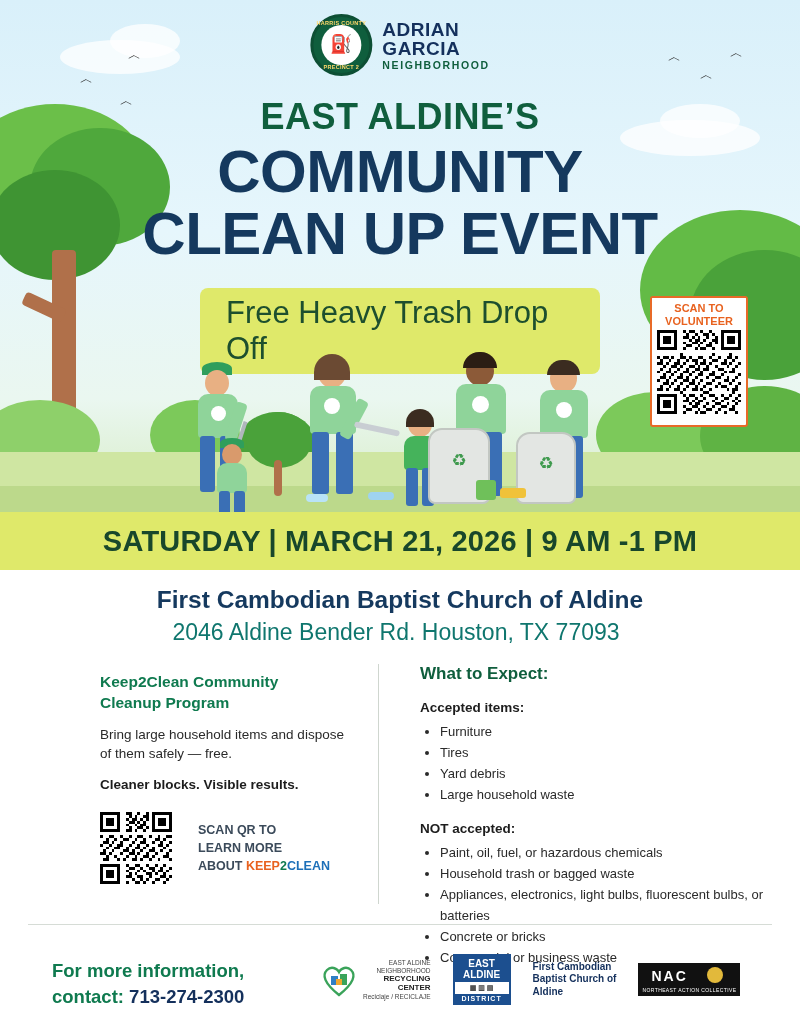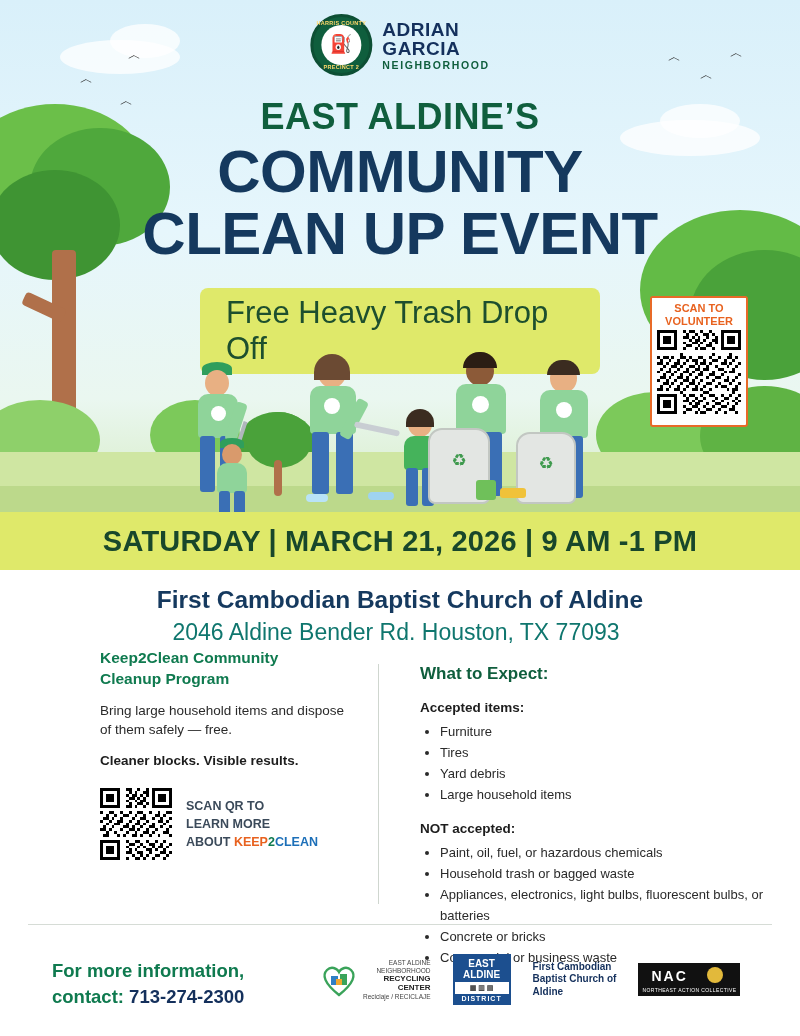--- a/index.html
+++ b/index.html
@@ -111,29 +111,29 @@
   .venue-name {
     position:absolute; top:586px; width:800px; text-align:center;
     font-size:24.5px; font-weight:bold; color:#15395e;
   }
   .venue-addr {
     position:absolute; top:619px; width:792px; text-align:center;
     font-size:23px; color:#0f766e;
   }
 
   
-  .col-left { position:absolute; left:100px; top:648px; width:250px; }
+  .col-left { position:absolute; left:100px; top:672px; width:250px; }
   .divider { position:absolute; left:378px; top:664px; width:1px; height:240px; background:#cfd6cf; }
   .col-right { position:absolute; left:420px; top:664px; width:348px; }
 
   .kc-title { font-size:15.5px; font-weight:bold; color:#0f7a4f; line-height:1.35; }
   .kc-body { font-size:13.5px; color:#2a2a2a; line-height:1.45; margin-top:11px; }
   .kc-bold { font-size:13.5px; font-weight:bold; color:#1d1d1d; margin-top:13px; }
 
-  .qr-learn { margin-top:20px; display:flex; align-items:center; gap:14px; }
+  .qr-learn { margin-top:20px; display:flex; align-items:center; gap:26px; }
   .qr-small { width:72px; height:72px; }
   .qr-learn-text { font-size:12.5px; color:#3b4a5a; line-height:1.45; font-weight:600; }
   .kw-keep { color:#e8621f; font-weight:bold; }
   .kw-2 { color:#0f7a4f; font-weight:bold; }
   .kw-clean { color:#1c6fb8; font-weight:bold; }
 
   .wte-title { font-size:17px; font-weight:bold; color:#0f5e3d; }
   .sec-head { font-size:13.5px; font-weight:bold; color:#1d1d1d; margin-top:16px; }
   ul.items { margin:6px 0 0 20px; }
   ul.items li { font-size:13px; color:#2a2a2a; line-height:1.62; }
@@ -664,21 +664,21 @@
   <div class="divider"></div>
 
   <div class="col-right">
     <div class="wte-title">What to Expect:</div>
 
     <div class="sec-head">Accepted items:</div>
     <ul class="items">
       <li>Furniture</li>
       <li>Tires</li>
       <li>Yard debris</li>
-      <li>Large household items</li>
+      <li>Large household waste</li>
     </ul>
 
     <div class="sec-head">NOT accepted:</div>
     <ul class="items">
       <li>Paint, oil, fuel, or hazardous chemicals</li>
       <li>Household trash or bagged waste</li>
       <li>Appliances, electronics, light bulbs, fluorescent bulbs, or batteries</li>
       <li>Concrete or bricks</li>
       <li>Commercial or business waste</li>
     </ul>

